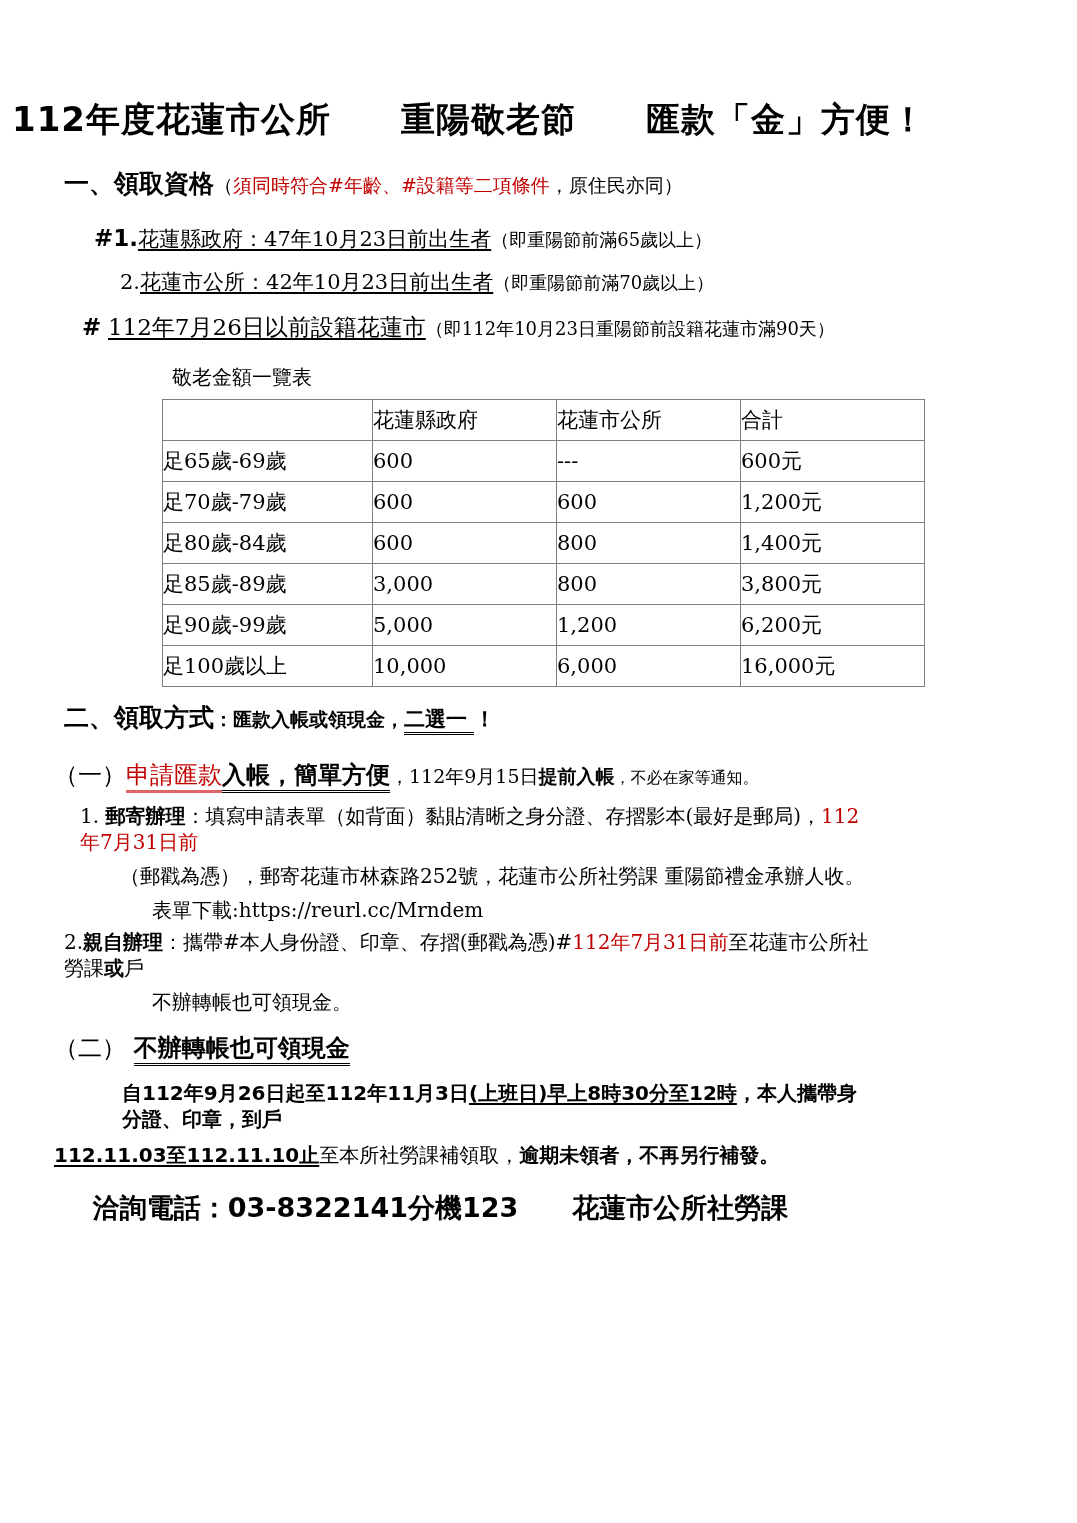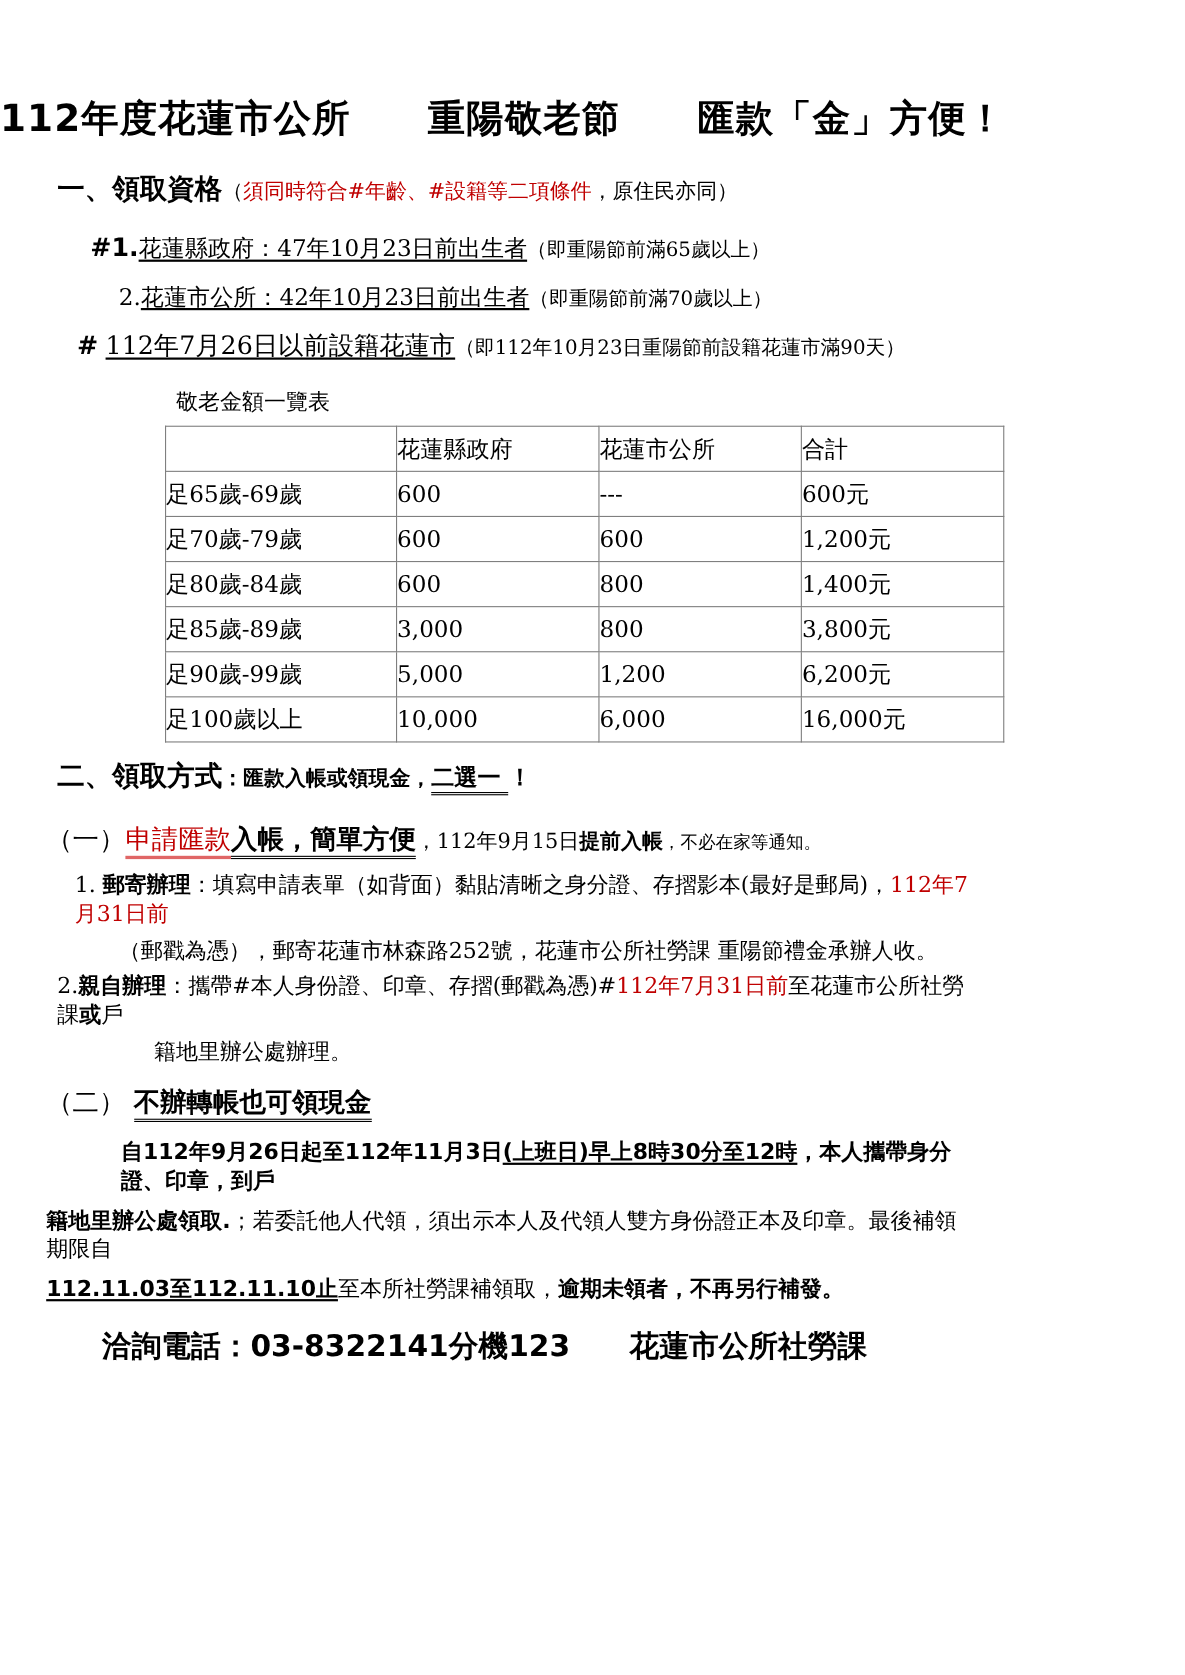--- a/index.html
+++ b/index.html
@@ -12,21 +12,21 @@
     height: 1523px;
     font-family: "DejaVu Serif", "Liberation Serif", serif;
     color: #000000;
     position: relative;
     overflow: hidden;
   }
   .page {
     position: relative;
     width: 881px;
     height: 1523px;
-    padding: 0;
+    padding: 12px;
     box-sizing: border-box;
   }
 
   
   .doc-title {
     font-family: "DejaVu Sans", "Liberation Sans", sans-serif;
     font-weight: bold;
     font-size: 34px;
     letter-spacing: 1px;
     text-align: center;
@@ -203,31 +203,31 @@
   <div style="height:14px"></div>
   <p class="sec-head"><span>二、</span><span>領取方式</span><span class="sans-b" style="font-size:19px">：匯款入帳或領現金，</span><span class="sans-b dbl" style="font-size:21px">二選一 </span><span class="sans-b" style="font-size:21px">！</span></p>
 
   <div style="height:26px"></div>
   <p class="p-body ind5" style="font-size:24px"><span>（一）</span><span class="redline sans-b">申請匯款</span><span class="sans-b dbl">入帳，簡單方便</span><span style="font-size:19px">，112年9月15日</span><span class="sans-b" style="font-size:19px">提前入帳</span><span style="font-size:16px">，不必在家等通知。</span></p>
 
   <div style="height:12px"></div>
   <p class="p-body" style="padding-left:68px"><span>1.</span> <span class="sans-b">郵寄辦理</span><span>：填寫申請表單（如背面）黏貼清晰之身分證、存摺影本(最好是郵局)，</span><span class="red">112年7月31日前</span>
   </p>
   <p class="p-body" style="padding-left:108px;margin-top:8px"><span>（郵戳為憑），郵寄花蓮市林森路252號，花蓮市公所社勞課  重陽節禮金承辦人收。</span></p>
+  <p class="p-body" style="padding-left:140px;margin-top:8px"><span>表單下載:</span><span>https://reurl.cc/Mrndem</span></p>
 
   <div style="height:6px"></div>
   <p class="p-body" style="padding-left:52px"><span>2.</span><span class="sans-b">親自辦理</span><span>：攜帶#本人身份證、印章、存摺(郵戳為憑)#</span><span class="red">112年7月31日前</span><span>至花蓮市公所社勞課</span><span class="sans-b">或</span><span>戶</span></p>
-  <p class="p-body" style="padding-left:140px;margin-top:8px"><span>籍地里辦公處辦理。</span></p>
+  <p class="p-body" style="padding-left:140px;margin-top:8px"><span>不辦轉帳也可領現金。</span></p>
 
   <div style="height:18px"></div>
   <p class="p-body ind5" style="font-size:24px"><span>（二）</span> <span class="sans-b dbl">不辦轉帳也可領現金</span></p>
 
   <div style="height:16px"></div>
   <p class="p-body" style="padding-left:110px"><span class="sans-b">自112年9月26日起至112年11月3日</span><span class="sans-b u1">(上班日)早上8時30分至12時</span><span class="sans-b">，本人攜帶身分證、印章，到戶</span></p>
 
-  <p class="p-body" style="padding-left:42px;margin-top:10px"><span class="sans-b">籍地里辦公處領取.</span><span>；若委託他人代領，須出示本人及代領人雙方身份證正本及印章。最後補領期限自</span></p>
 
   <p class="p-body" style="padding-left:42px;margin-top:10px"><span class="sans-b u1">112.11.03至112.11.10止</span><span>至本所社勞課補領取，</span><span class="sans-b">逾期未領者，不再另行補發。</span></p>
 
   <div style="height:22px"></div>
   <p class="contact">洽詢電話：03-8322141分機123　　花蓮市公所社勞課</p>
 
 </div>
 
 </body></html>

